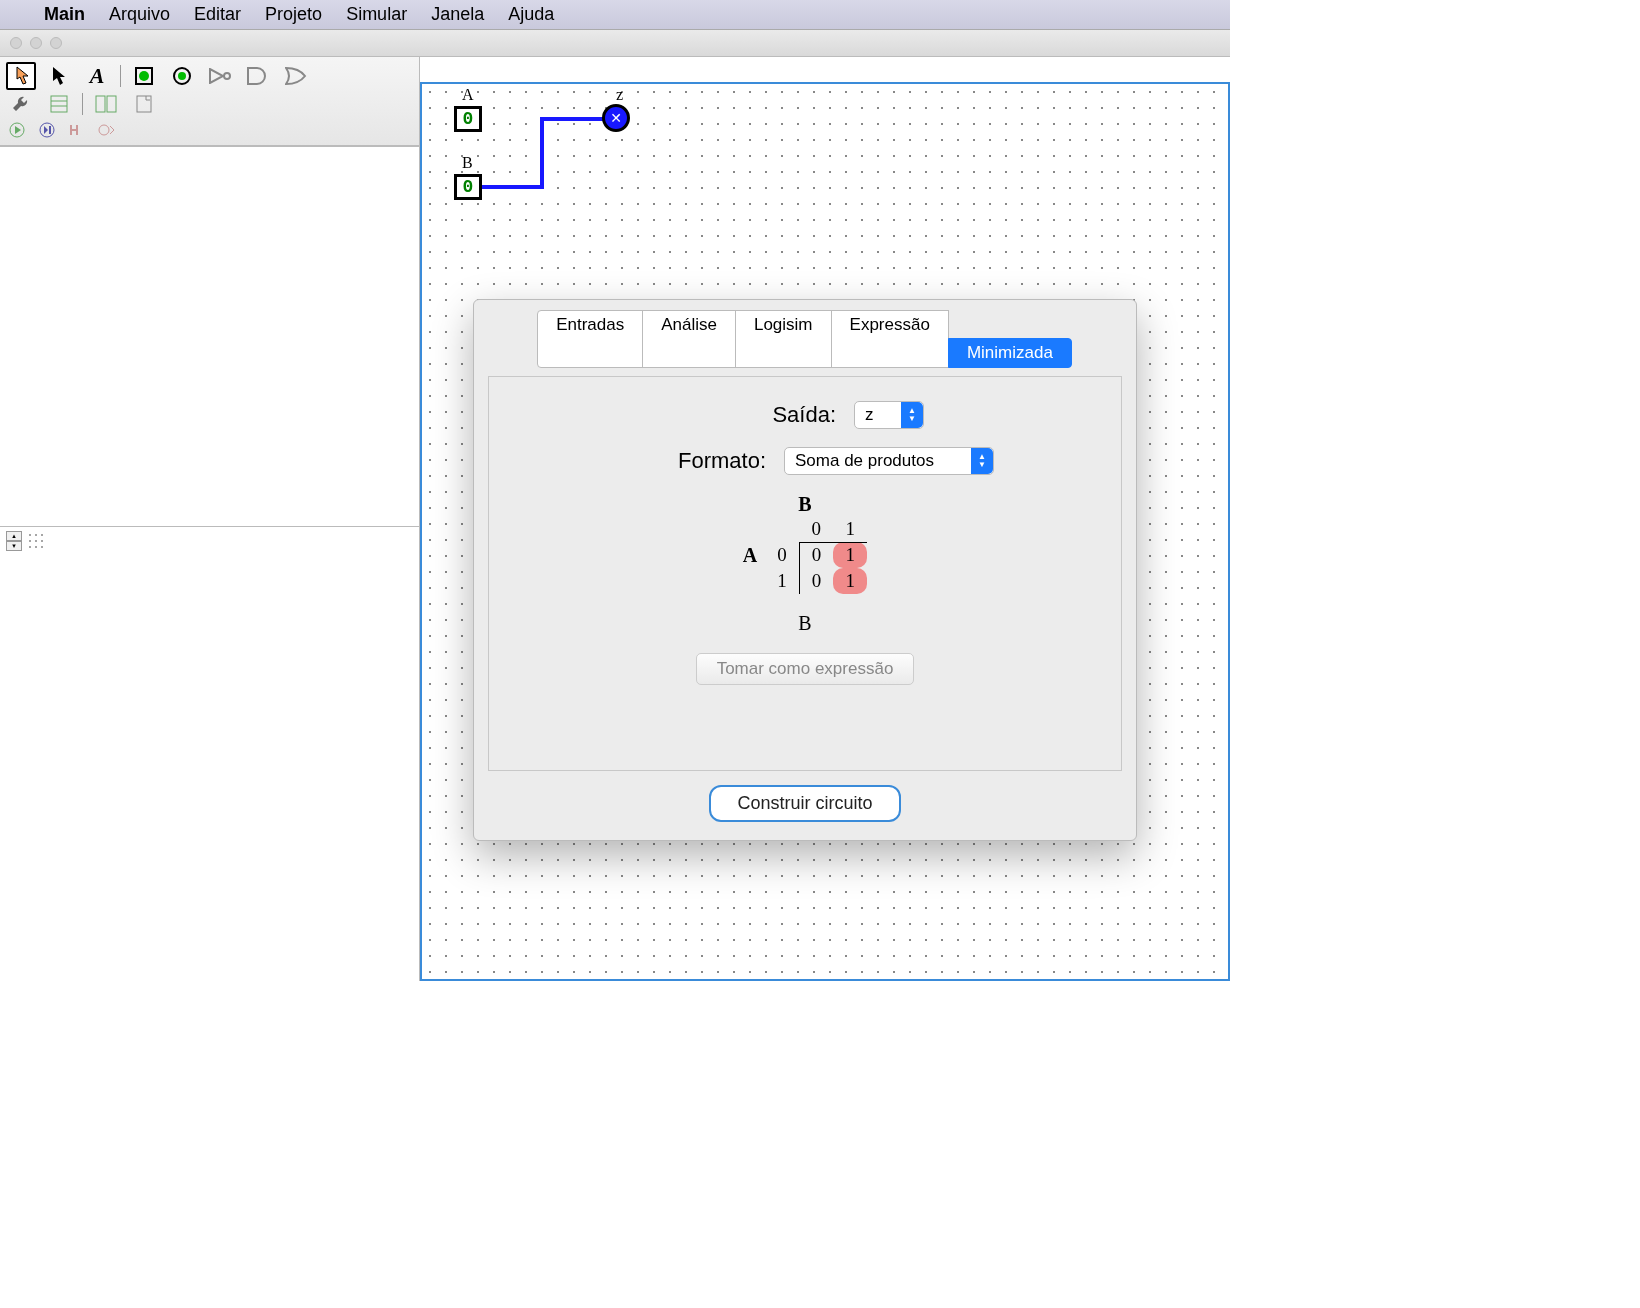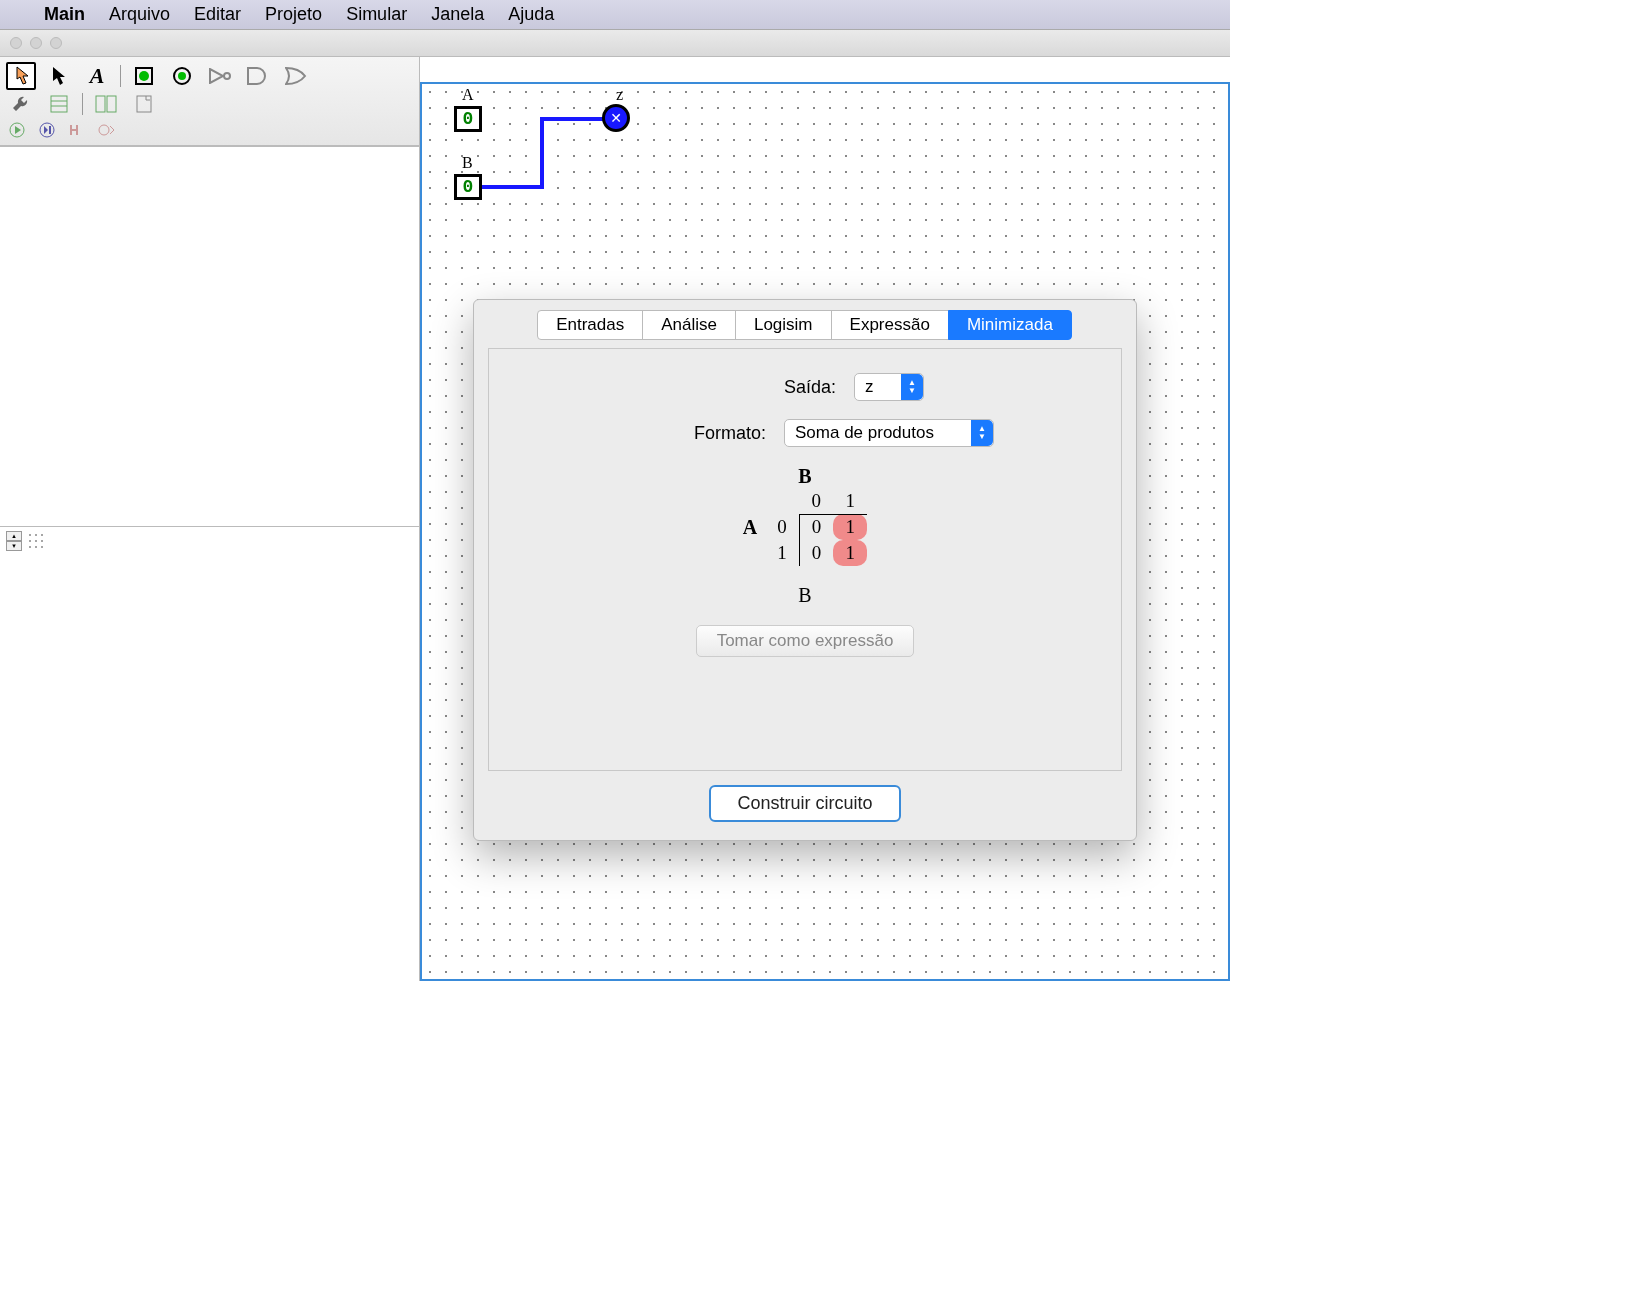--- a/index.html
+++ b/index.html
@@ -209,21 +209,21 @@
   }
   .tabs .tab {
     padding: 4px 18px;
     font-size: 17px;
     border: 1px solid #bbb;
     background: #fff;
     margin-left: -1px;
     text-align: right;
   }
   .tabs .tab:first-child { border-radius: 4px 0 0 4px; }
-  .tabs .tab:last-child { border-radius: 0 4px 4px 0; }
+  .tabs .tab:last-child { border-radius: 0 4px 4px 0; margin-top: 28px; }
   .tabs .tab.active { background: #1a7aff; color: #fff; border-color: #1a7aff;}
 
   .dlg-content {
     margin: 8px 14px 14px 14px;
     background: #ececec;
     border: 1px solid #c8c8c8;
     flex: 1;
     display: flex;
     flex-direction: column;
     align-items: center;
@@ -232,21 +232,21 @@
   }
 
   .form-row {
     display: flex;
     align-items: center;
     gap: 18px;
   }
   .form-label {
     width: 150px;
     text-align: right;
-    font-size: 18px;
+    font-size: 22px;
   }
   .mac-select {
     background: #fff;
     border: 1px solid #bbb;
     border-radius: 5px;
     padding: 3px 28px 3px 10px;
     font-size: 17px;
     position: relative;
     min-width: 70px;
   }
@@ -303,21 +303,21 @@
   }
 
   .dlg-footer {
     display: flex;
     justify-content: center;
     padding: 0 0 18px 0;
   }
   .blue-btn {
     background: #fff;
     border: 2px solid #3a8bd9;
-    border-radius: 6px;
+    border-radius: 12px;
     padding: 6px 26px;
     font-size: 18px;
     color: #222;
   }
 
   
   .ico { display: block; }
 
 </style>
 </head>

